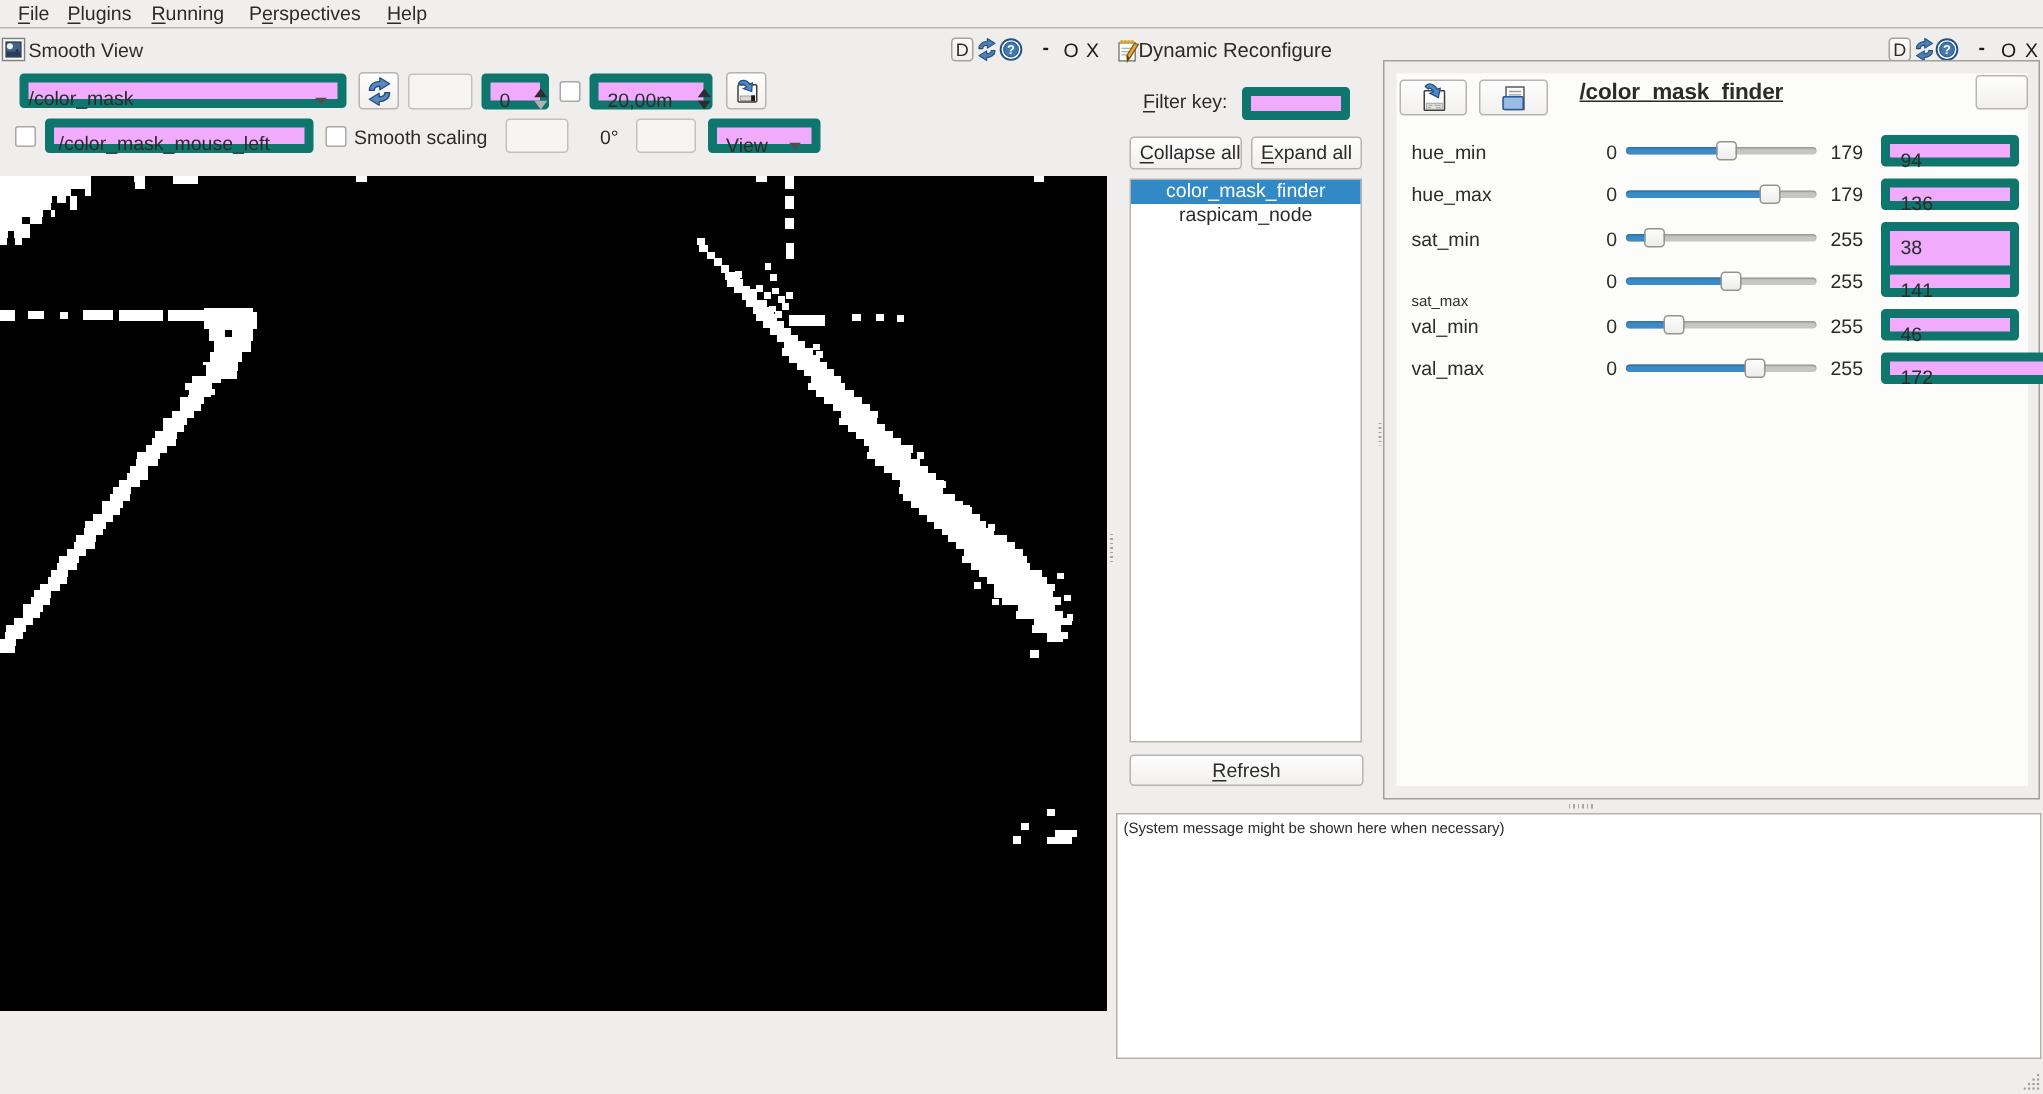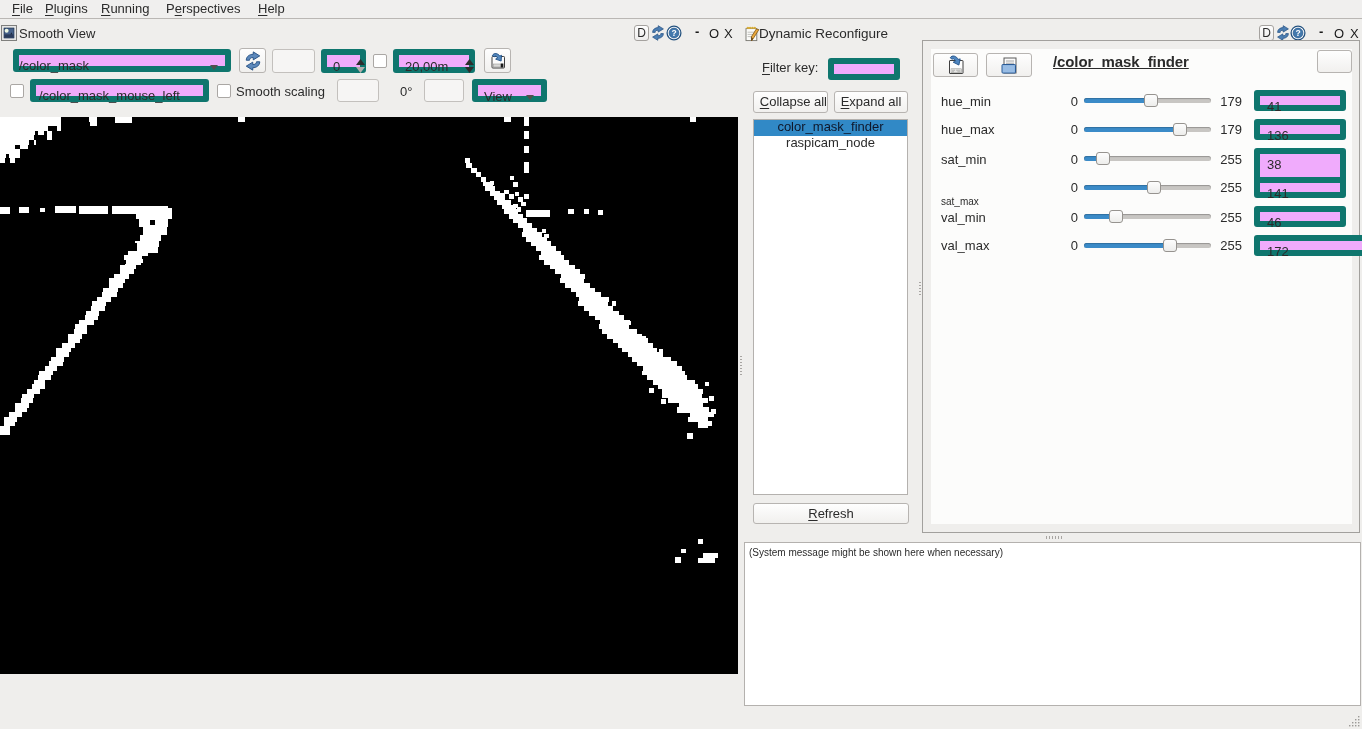--- a/index.html
+++ b/index.html
@@ -350,21 +350,21 @@
     </svg></div>
 <div class="abs ticon" style="left:1319px;top:24px;font-weight:bold">-</div>
 <div class="abs ticon" style="left:1334px;top:26px">O</div>
 <div class="abs ticon" style="left:1350px;top:26px">X</div>
 
 <div class="abs" style="left:762px;top:60px"><u class="mn">F</u>ilter key:</div>
 <div class="abs fld" style="left:828px;top:58px;width:72px;height:22px"></div>
 <div class="abs btn" style="left:753px;top:91px;width:75px;height:22px;text-align:right;line-height:20px"><u class="mn">C</u>ollapse all</div>
 <div class="abs btn" style="left:834px;top:91px;width:74px;height:22px;text-align:center;line-height:20px"><u class="mn">E</u>xpand all</div>
 <div class="abs" style="left:753px;top:119px;width:155px;height:376px;background:#fff;border:1px solid #b4b1ae">
-<div style="height:16px;background:#3189c6;color:#0f172a;text-align:center;line-height:14px">color_mask_finder</div>
+<div style="height:16px;background:#3189c6;color:#ffffff;text-align:center;line-height:14px">color_mask_finder</div>
 <div style="height:15px;text-align:center;line-height:13px">raspicam_node</div>
 </div>
 <div class="abs btn" style="left:753px;top:503px;width:156px;height:21px;text-align:center;line-height:19px"><u class="mn">R</u>efresh</div>
 
 <div class="abs" style="left:922px;top:40px;width:438px;height:493px;border:1px solid #a2a09d;background:#efeeec"></div>
 <div class="abs" style="left:931px;top:49px;width:421px;height:475px;background:#fcfcfb"></div>
 <div class="abs btn" style="left:933px;top:53px;width:45px;height:24px">
 <svg class="abs" style="left:11px;top:1px" width="22" height="22" viewBox="0 0 22 22">
       <rect x="4.5" y="5.5" width="13.5" height="13" rx="0.5" fill="#fdfdfd" stroke="#3f3f3f"></rect>
       <rect x="6" y="13.8" width="10.5" height="4" fill="#e6e6e4" stroke="#8a8a88" stroke-width="0.5"></rect>
@@ -386,21 +386,21 @@
 </div>
 <div class="abs" style="left:1053px;top:53px;font-size:15px;font-weight:bold;text-decoration:underline;letter-spacing:-0.1px">/color_mask_finder</div>
 <div class="abs btn" style="left:1317px;top:50px;width:35px;height:23px"></div>
 <div class="abs" style="left:941px;top:94px;font-size:13px">hue_min</div>
 <div class="abs" style="left:1064px;top:94px;width:14px;text-align:right;font-size:13px">0</div>
 <div class="abs" style="left:1084px;top:98px;width:127px;height:5px;background:#c8c6c3;border-radius:2.5px;box-shadow:inset 0 1px 1px rgba(0,0,0,.25)"></div>
 <div class="abs" style="left:1084px;top:98px;width:67px;height:5px;background:#3b8bc8;border-radius:2.5px;box-shadow:inset 0 1px 1px rgba(0,0,0,.2)"></div>
 <div class="abs" style="left:1144px;top:94px;width:14px;height:13px;background:linear-gradient(#fdfdfd,#ededeb);border:1px solid #96938f;border-radius:3px"></div>
 <div class="abs" style="left:1214px;top:94px;width:28px;text-align:right;font-size:13px">179</div>
 <div class="abs fld" style="left:1254px;top:90px;width:92px;height:21px">
-    <div class="abs" style="left:7px;top:3px;font-size:13px">41</div>
+    <div class="abs" style="left:7px;top:3px;font-size:13px">94</div>
   </div>
 <div class="abs" style="left:941px;top:122px;font-size:13px">hue_max</div>
 <div class="abs" style="left:1064px;top:122px;width:14px;text-align:right;font-size:13px">0</div>
 <div class="abs" style="left:1084px;top:127px;width:127px;height:5px;background:#c8c6c3;border-radius:2.5px;box-shadow:inset 0 1px 1px rgba(0,0,0,.25)"></div>
 <div class="abs" style="left:1084px;top:127px;width:96px;height:5px;background:#3b8bc8;border-radius:2.5px;box-shadow:inset 0 1px 1px rgba(0,0,0,.2)"></div>
 <div class="abs" style="left:1173px;top:123px;width:14px;height:13px;background:linear-gradient(#fdfdfd,#ededeb);border:1px solid #96938f;border-radius:3px"></div>
 <div class="abs" style="left:1214px;top:122px;width:28px;text-align:right;font-size:13px">179</div>
 <div class="abs fld" style="left:1254px;top:119px;width:92px;height:21px">
     <div class="abs" style="left:7px;top:3px;font-size:13px">136</div>
   </div>

